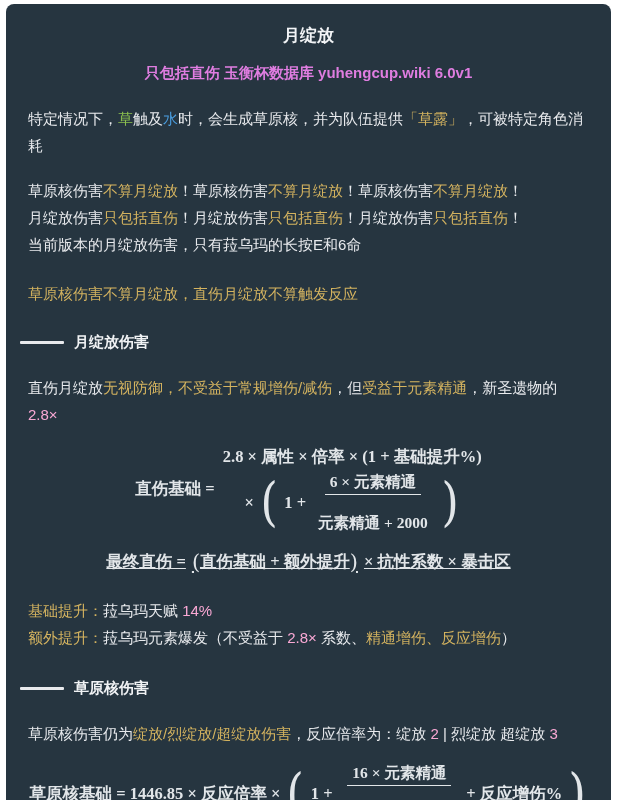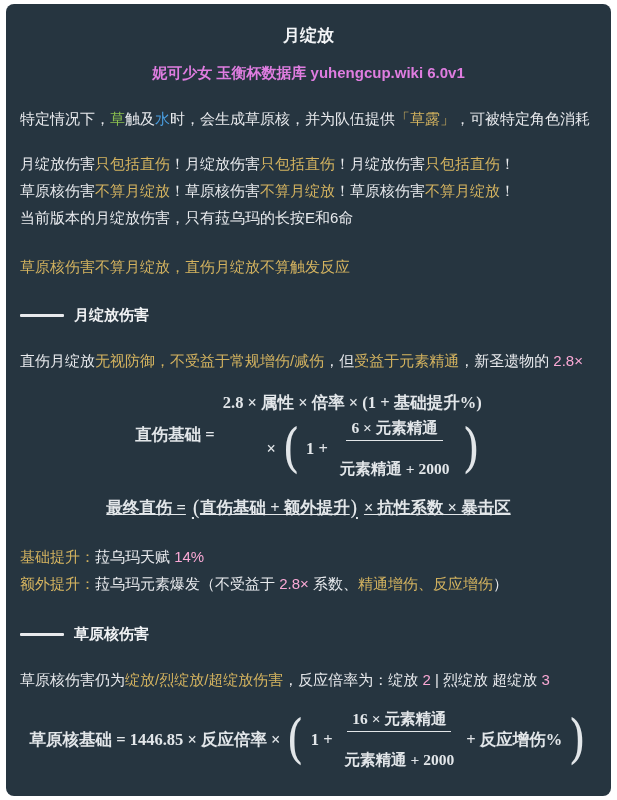--- a/index.html
+++ b/index.html
@@ -21,21 +21,21 @@
     margin:12px 0 17px;
     color:#f2f4f6;
   }
   .subtitle{
     text-align:center;
     font-weight:bold;
     font-size:15px;
     margin-top:17px;
     color:#df7de0;
   }
-  .block{margin:0;}
+  .block{margin:8px;}
   .mt-lg{margin-top:22px;}
   .mt-md{margin-top:18px;}
   .line{line-height:27px;min-height:27px;}
   
   .c-w{color:#e8eaed;}
   .c-y{color:#d4b35f;}
   .c-o{color:#f9a8d4;}
   .c-g{color:#8bbf4f;}
   .c-b{color:#4a9ee0;}
   
@@ -45,21 +45,21 @@
     margin-top:26px;font-size:15px;
   }
   .sec-dash{width:44px;height:3px;background:#e8eaed;border-radius:1px;}
   
   .formula{
     display:flex;justify-content:center;align-items:center;
     font-family:"Liberation Serif","DejaVu Serif",serif;
     font-weight:bold;color:#e2e6e9;font-size:16.5px;
     margin-top:14px;
   }
-  .f-stack{display:flex;flex-direction:column;align-items:flex-end;margin-left:8px;}
+  .f-stack{display:flex;flex-direction:column;align-items:center;margin-left:8px;}
   .f-row1{line-height:26px;margin-bottom:2px;white-space:pre;}
   .f-row2{display:flex;align-items:center;gap:5px;white-space:pre;}
   .f-inline{display:flex;align-items:center;gap:5px;white-space:pre;}
   .frac{display:inline-flex;flex-direction:column;align-items:center;vertical-align:middle;font-size:15.5px;margin:0 2px;gap:16px;}
   .frac .num{padding:0 5px 2px;border-bottom:1.6px solid #e2e6e9;line-height:20px;}
   .frac .den{padding:2px 5px 0;line-height:20px;}
   .bigparen{
     font-size:52px;font-weight:400;line-height:0.9;
     font-family:"DejaVu Serif",serif;
     transform:scaleX(0.85);
@@ -70,27 +70,27 @@
   }
   .f-small-gap{margin-left:6px;}
 </style>
 </head>
 <body>
 
 <div class="panel">
 
   <h1 class="title">月绽放</h1>
 
-  <div class="subtitle">妮可少女 玉衡杯数据库 yuhengcup.wiki 6.0v1</div>
+  <div class="subtitle">只包括直伤 玉衡杯数据库 yuhengcup.wiki 6.0v1</div>
 
   <p class="block line mt-lg"><span class="c-w">特定情况下，</span><span class="c-g">草</span><span class="c-w">触及</span><span class="c-b">水</span><span class="c-w">时，会生成草原核，并为队伍提供</span><span class="c-y">「草露」</span><span class="c-w">，可被特定角色消耗</span></p>
 
   <div class="block mt-md">
+    <div class="line"><span class="c-w">草原核伤害</span><span class="c-y">不算月绽放</span><span class="c-w">！草原核伤害</span><span class="c-y">不算月绽放</span><span class="c-w">！草原核伤害</span><span class="c-y">不算月绽放</span><span class="c-w">！</span></div>
     <div class="line"><span class="c-w">月绽放伤害</span><span class="c-y">只包括直伤</span><span class="c-w">！月绽放伤害</span><span class="c-y">只包括直伤</span><span class="c-w">！月绽放伤害</span><span class="c-y">只包括直伤</span><span class="c-w">！</span></div>
-    <div class="line"><span class="c-w">草原核伤害</span><span class="c-y">不算月绽放</span><span class="c-w">！草原核伤害</span><span class="c-y">不算月绽放</span><span class="c-w">！草原核伤害</span><span class="c-y">不算月绽放</span><span class="c-w">！</span></div>
     <div class="line"><span class="c-w">当前版本的月绽放伤害，只有菈乌玛的长按E和6命</span></div>
   </div>
 
   <div class="block mt-lg">
     <div class="line"><span class="c-y">草原核伤害不算月绽放，直伤月绽放不算触发反应</span></div>
   </div>
 
   <div class="sec">
     <span class="sec-dash"></span>
     <span>月绽放伤害</span>

